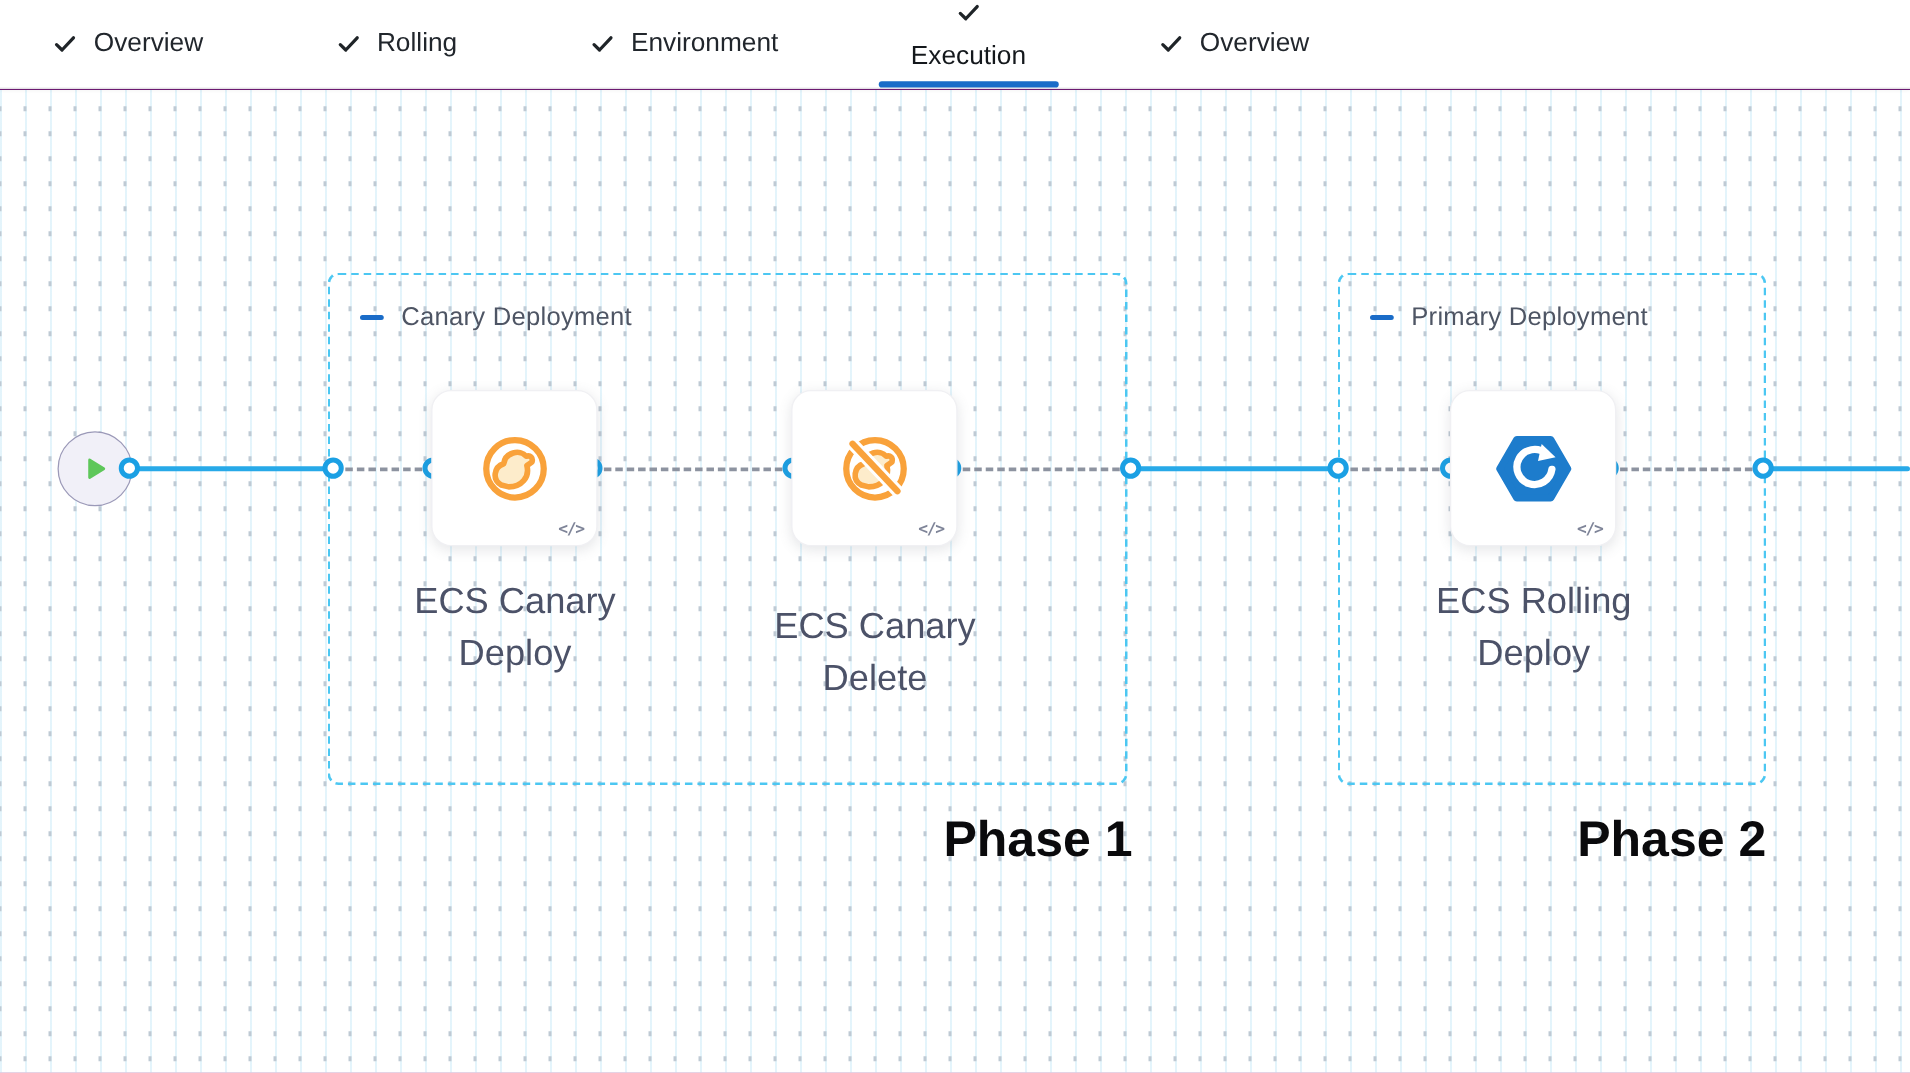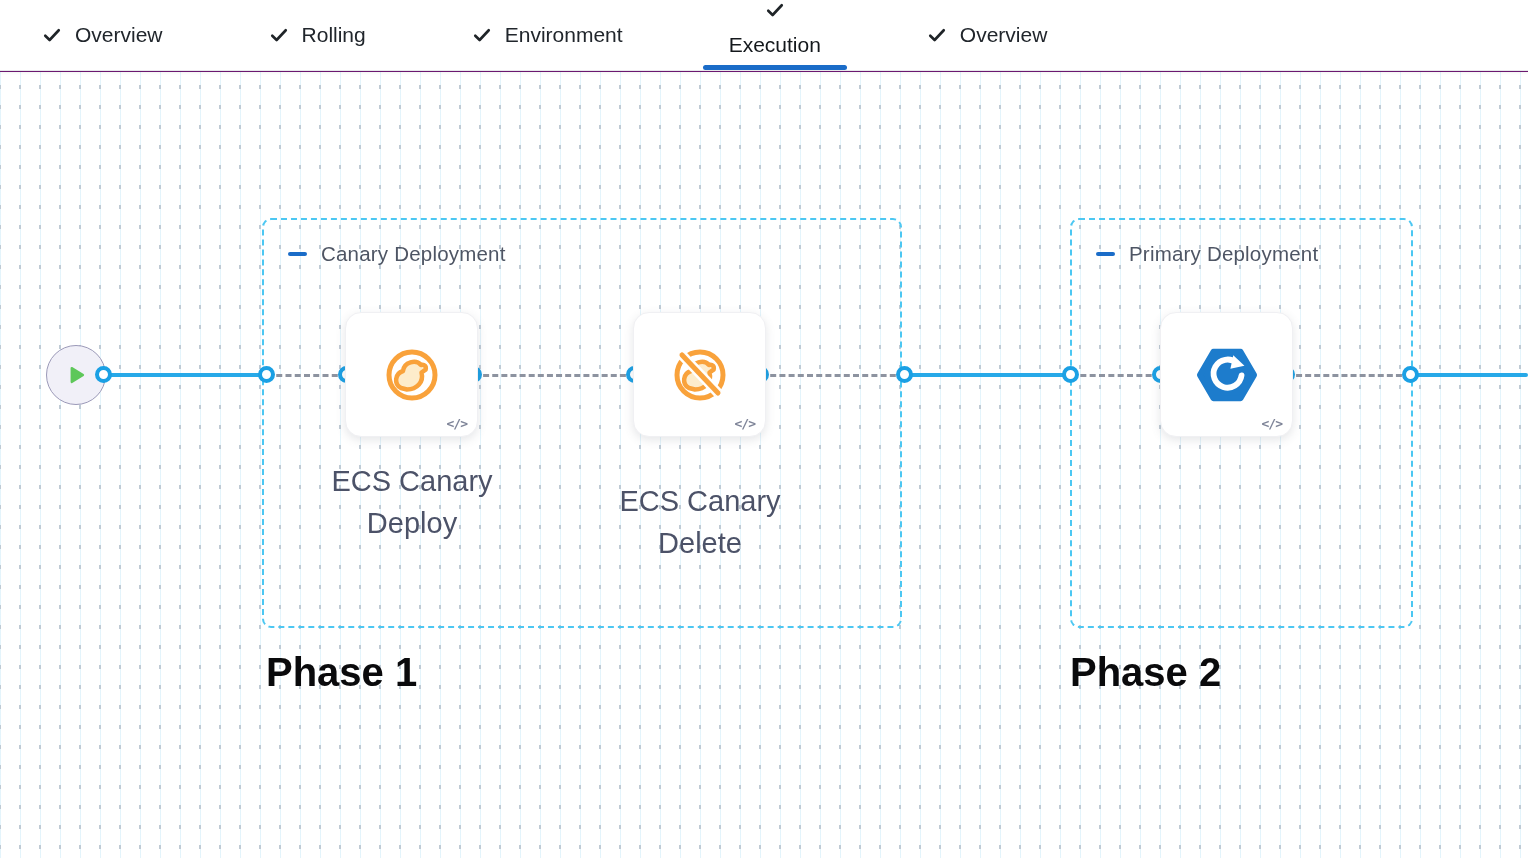--- a/index.html
+++ b/index.html
@@ -57,21 +57,21 @@
   .step-card { position:absolute; top:240px; width:133px; height:125px;
           background:#fff; border:1px solid #f0f0f3; border-radius:16px;
           box-shadow:0 3px 10px rgba(96,97,112,0.16); cursor:pointer; }
   .step-icon { position:absolute; left:50%; top:50%; transform:translate(-50%,-50%); }
   .code-badge { position:absolute; right:10px; bottom:5px; font-size:13px; font-weight:700;
           color:#7e8498; letter-spacing:-1px; font-family:"DejaVu Sans Mono", monospace; cursor:pointer; }
 
   .step-label { position:absolute; top:388px; width:200px; text-align:center;
           font-size:29px; line-height:42px; color:#4c5268; }
 
-  .phase-label { position:absolute; top:578px; text-align:left;
+  .phase-label { position:absolute; top:578px; text-align:right;
           font-size:40px; font-weight:700; color:#0a0a0c; }
 </style>
 </head>
 <body>
 
 <div class="screen">
 
   <div class="tabbar">
     <div class="tab">
       <svg class="check" width="20" height="20" viewBox="0 0 16 16">
@@ -170,18 +170,19 @@
       <svg class="step-icon" width="62" height="62" viewBox="0 0 64 64">
         <polygon points="18,8 46,8 60,32 46,56 18,56 4,32" fill="#1d7ccc" stroke="#1d7ccc" stroke-width="6" stroke-linejoin="round"></polygon>
         <path d="M 42 19.5 A 14.5 14.5 0 1 0 47 32.5" fill="none" stroke="#ffffff" stroke-width="6" stroke-linecap="round"></path>
         <path d="M 38.5 11.5 L 50 22.5 L 35.5 25.5 Z" fill="#ffffff"></path>
       </svg>
       <span class="code-badge">&lt;/&gt;</span>
     </div>
 
     <div class="step-label" style="left:312px;">ECS Canary Deploy</div>
     <div class="step-label" style="left:600px;margin-top:20px;">ECS Canary Delete</div>
+    <div class="step-label" style="left:1127px;">ECS Rolling Deploy</div>
 
     <div class="phase-label" style="left:266px; width:640px;">Phase 1</div>
     <div class="phase-label" style="left:1070px; width:343px;">Phase 2</div>
 
   </div>
 </div>
 
 </body></html>

